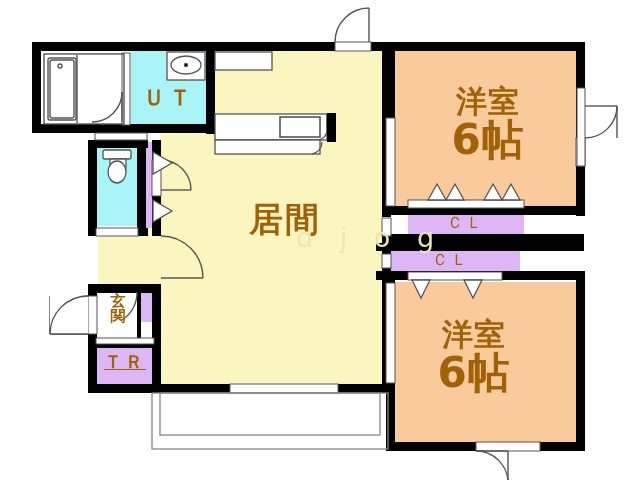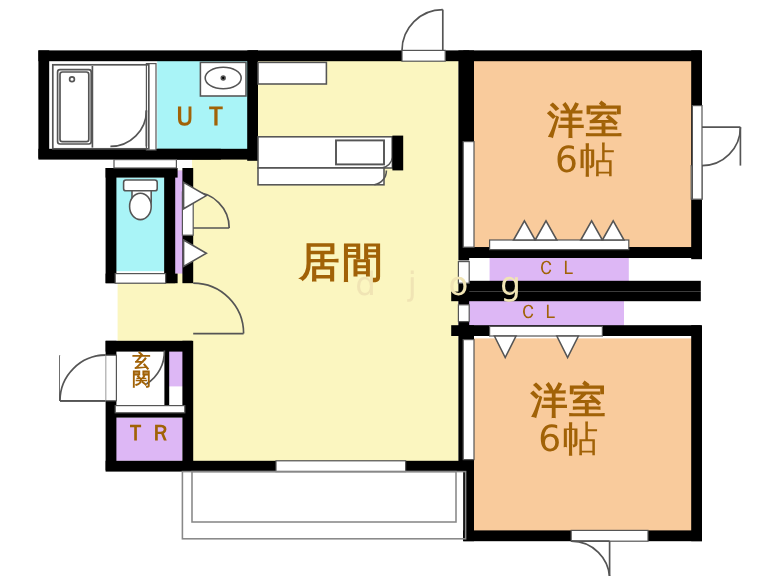--- a/index.html
+++ b/index.html
@@ -35,22 +35,22 @@
     text-align: center;
     pointer-events: none;
   }
   .lbl-room {
     font-size: 31px;
     font-weight: 700;
     letter-spacing: 1px;
   }
   .lbl-room .sz {
     display: block;
-    font-size: 30px;
-    font-weight: 400;
+    font-size: 42px;
+    font-weight: 700;
   }
   .lbl-big {
     font-size: 34px;
     font-weight: 700;
     letter-spacing: 2px;
   }
   .lbl-big .sz {
     display: block;
     font-size: 34px;
     font-weight: 700;
@@ -63,20 +63,21 @@
   }
   .lbl-cl {
     font-size: 16px;
     font-weight: 400;
     letter-spacing: 3px;
   }
   .lbl-tr {
     font-size: 18px;
     font-weight: 700;
     letter-spacing: 3px;
+    text-decoration: underline;
   }
   .lbl-genkan {
     font-size: 15px;
     font-weight: 700;
     line-height: 1.0;
   }
   .lbl-genkan .c2 { display: block; }
   .lbl-balcony {
     font-size: 17px;
     font-weight: 500;

